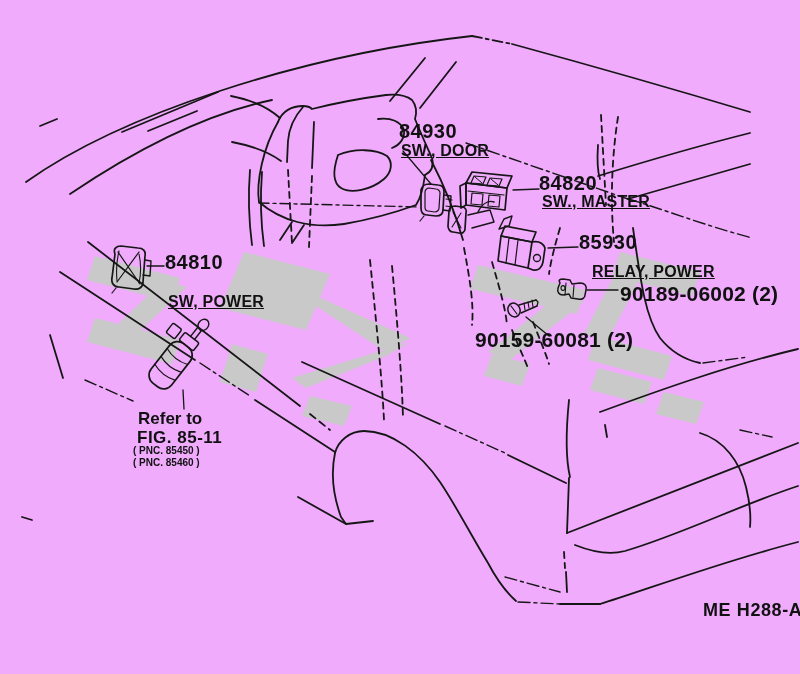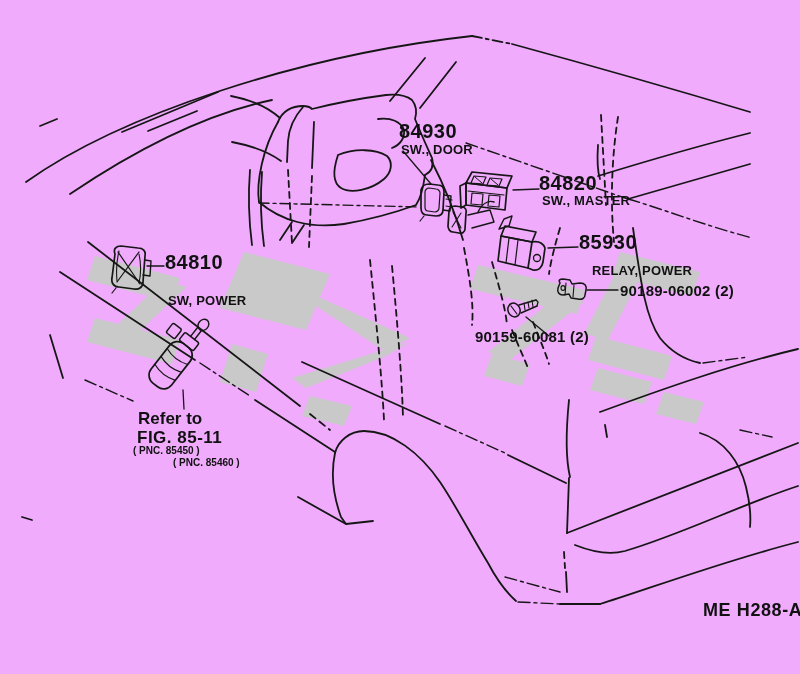--- a/index.html
+++ b/index.html
@@ -1,22 +1,22 @@
 <!DOCTYPE html>
 <html><head>
 <meta charset="utf-8">
 <style>
   html,body{margin:0;padding:0;background:#fff;}
   #stage{position:relative;width:800px;height:674px;background:#f0abfc;overflow:hidden;
          font-family:"Liberation Sans",sans-serif;color:#111;}
   #art{position:absolute;left:0;top:0;}
   .lbl{position:absolute;white-space:nowrap;color:#111;}
   .num{font-weight:bold;font-size:20px;letter-spacing:0.5px;line-height:1;}
-  .sub{font-weight:bold;font-size:13px;letter-spacing:0.2px;line-height:1;}
-  .mid{font-weight:bold;font-size:15px;letter-spacing:0.2px;line-height:1;}
+  .sub{font-weight:bold;font-size:16px;letter-spacing:0.2px;line-height:1;text-decoration:underline;}
+  .mid{font-weight:bold;font-size:21px;letter-spacing:0.2px;line-height:1;}
   .note1{font-weight:bold;font-size:17px;line-height:1;}
   .note2{font-weight:bold;font-size:17px;line-height:1;letter-spacing:0.5px;}
   .pnc{font-weight:bold;font-size:10px;line-height:1.05;}
   .code{font-weight:bold;font-size:18px;letter-spacing:0.6px;}
 </style>
 </head>
 <body>
 
 <div id="stage">
 
@@ -230,16 +230,16 @@
   <div class="lbl mid" style="left:620px;top:283px;">90189-06002 (2)</div>
 
   <div class="lbl mid" style="left:475px;top:329px;">90159-60081 (2)</div>
 
   <div class="lbl num" style="left:165px;top:252px;">84810</div>
   <div class="lbl sub" style="left:168px;top:259px;margin-top:35px;">SW, POWER</div>
 
   <div class="lbl note1" style="left:138px;top:410px;">Refer to</div>
   <div class="lbl note2" style="left:137px;top:429px;">FIG. 85-11</div>
   <div class="lbl pnc" style="left:133px;top:446px;">( PNC. 85450 )</div>
-  <div class="lbl pnc" style="left:133px;top:458px;margin-left:40px;">( PNC. 85460 )</div>
+  <div class="lbl pnc" style="left:133px;top:458px;">( PNC. 85460 )</div>
 
   <div class="lbl code" style="left:703px;top:600px;">ME H288-A</div>
 </div>
 
 </body></html>

